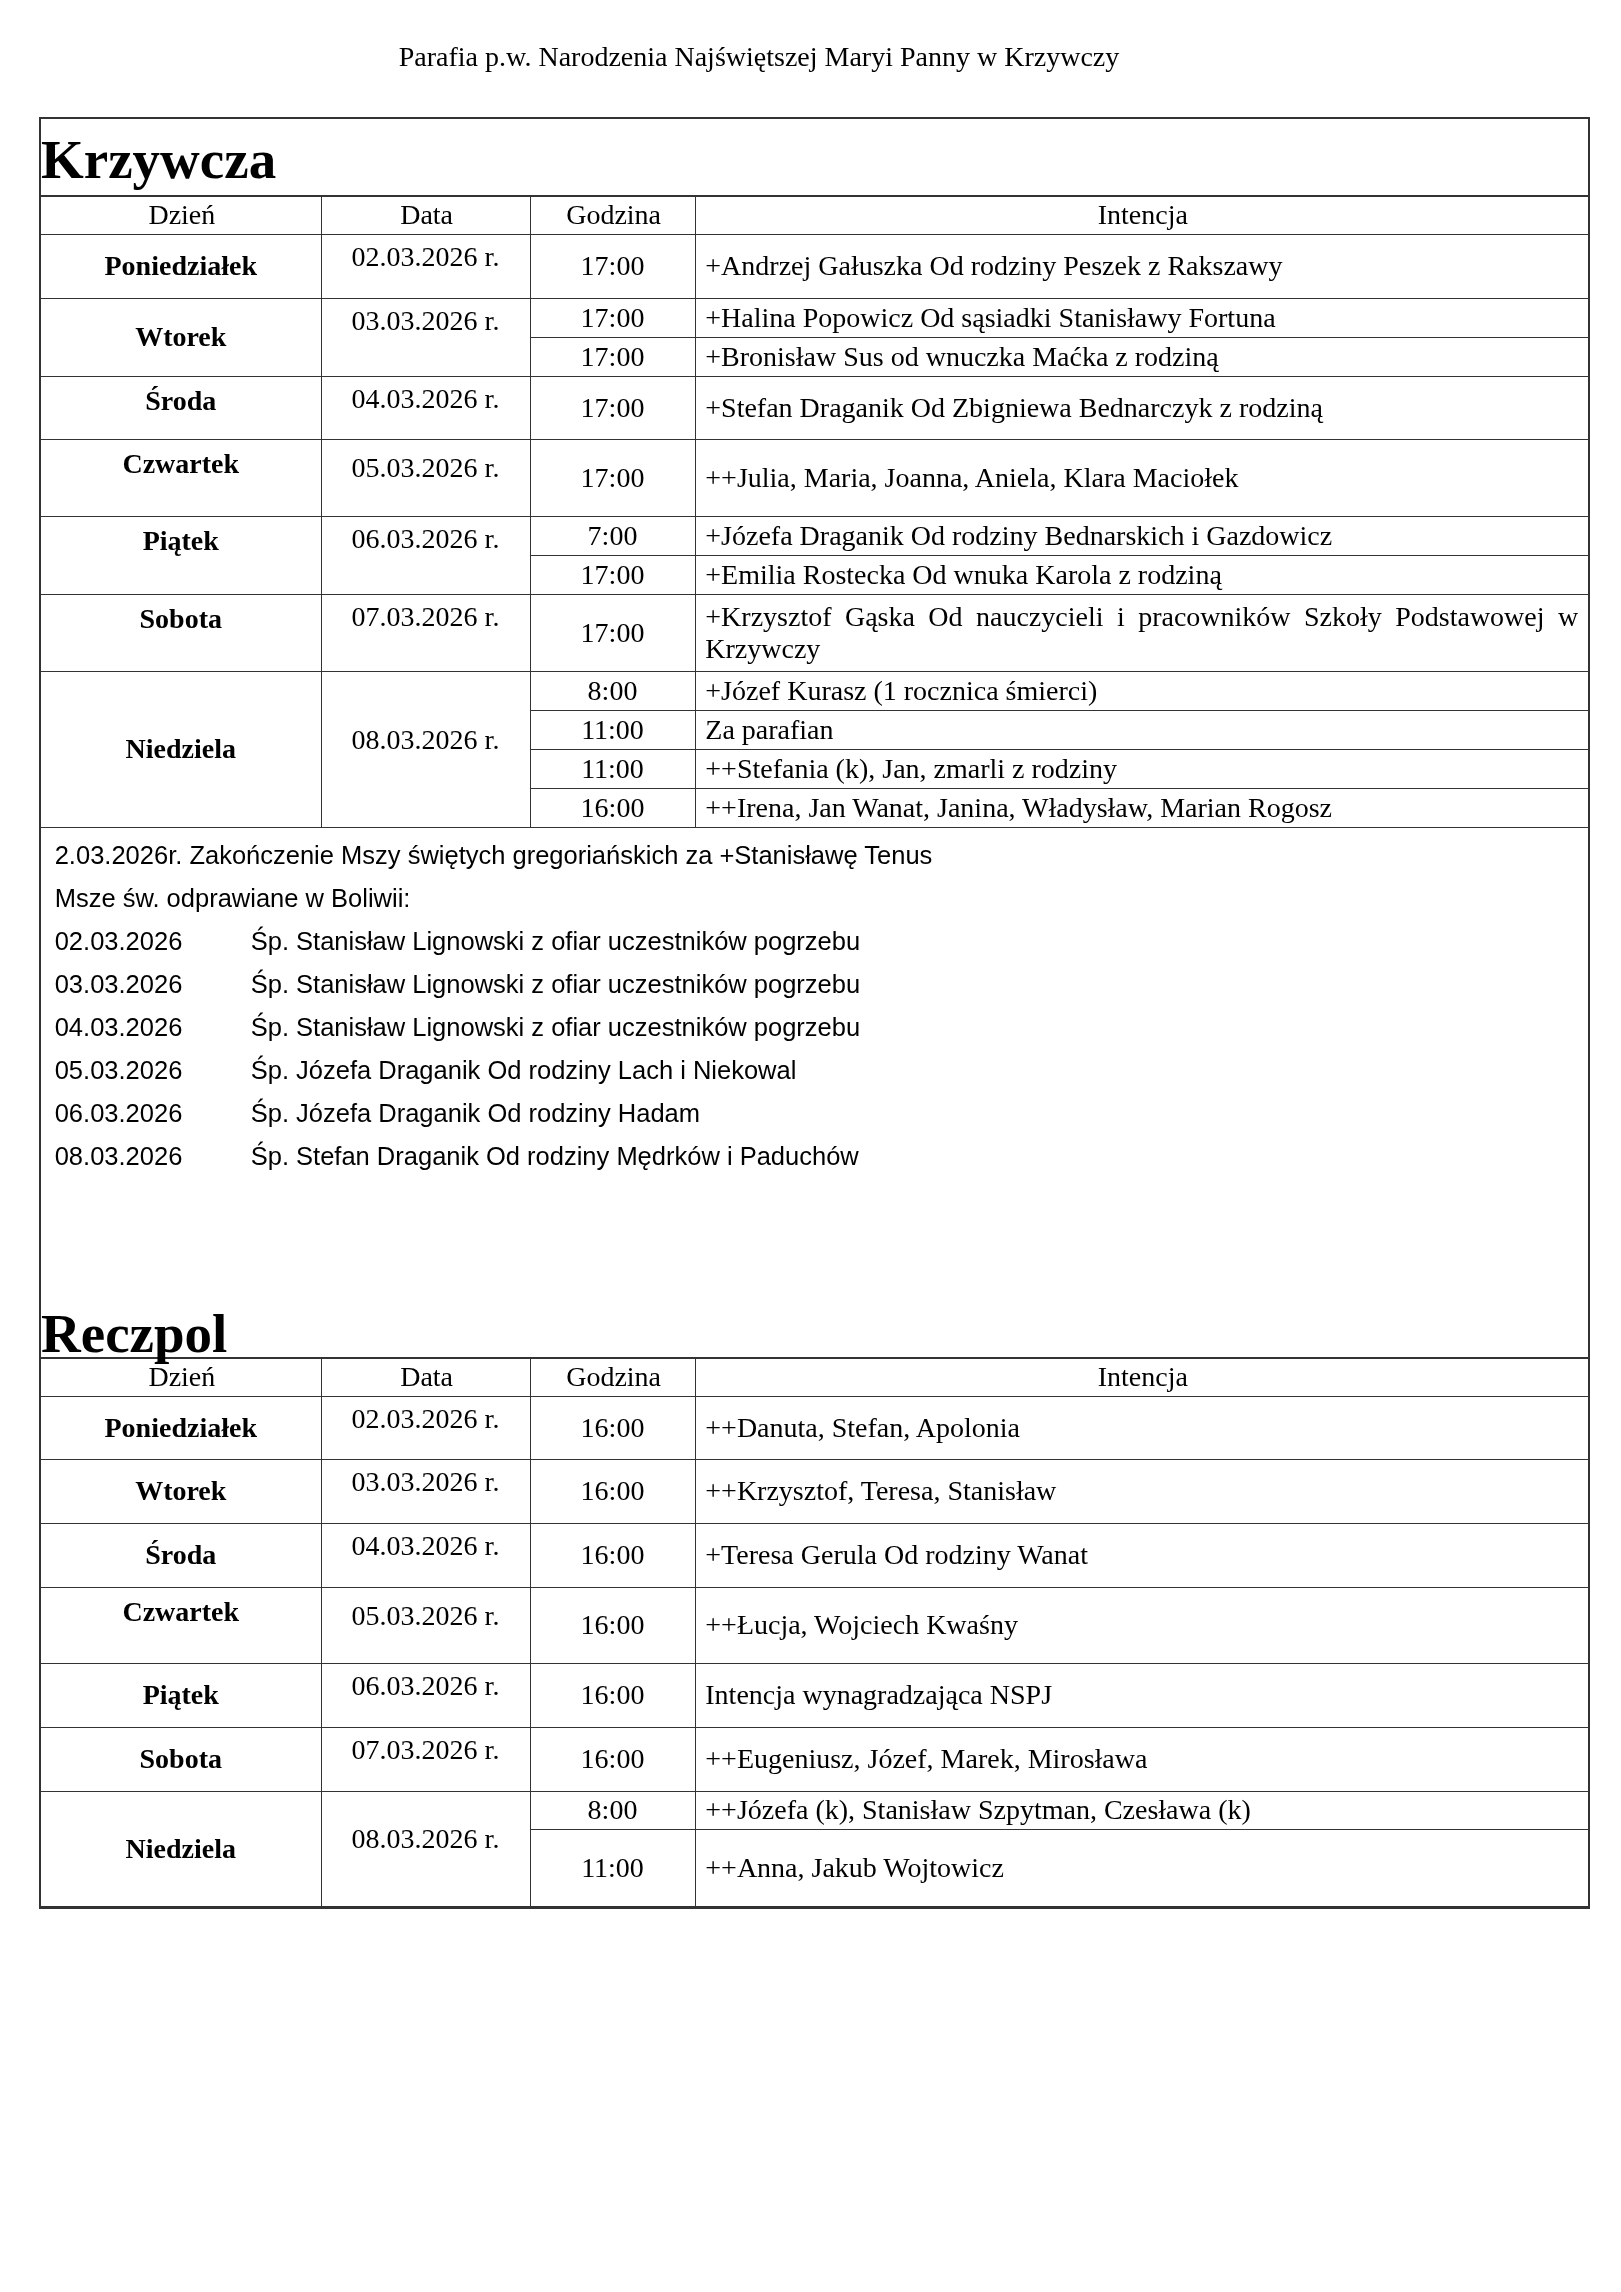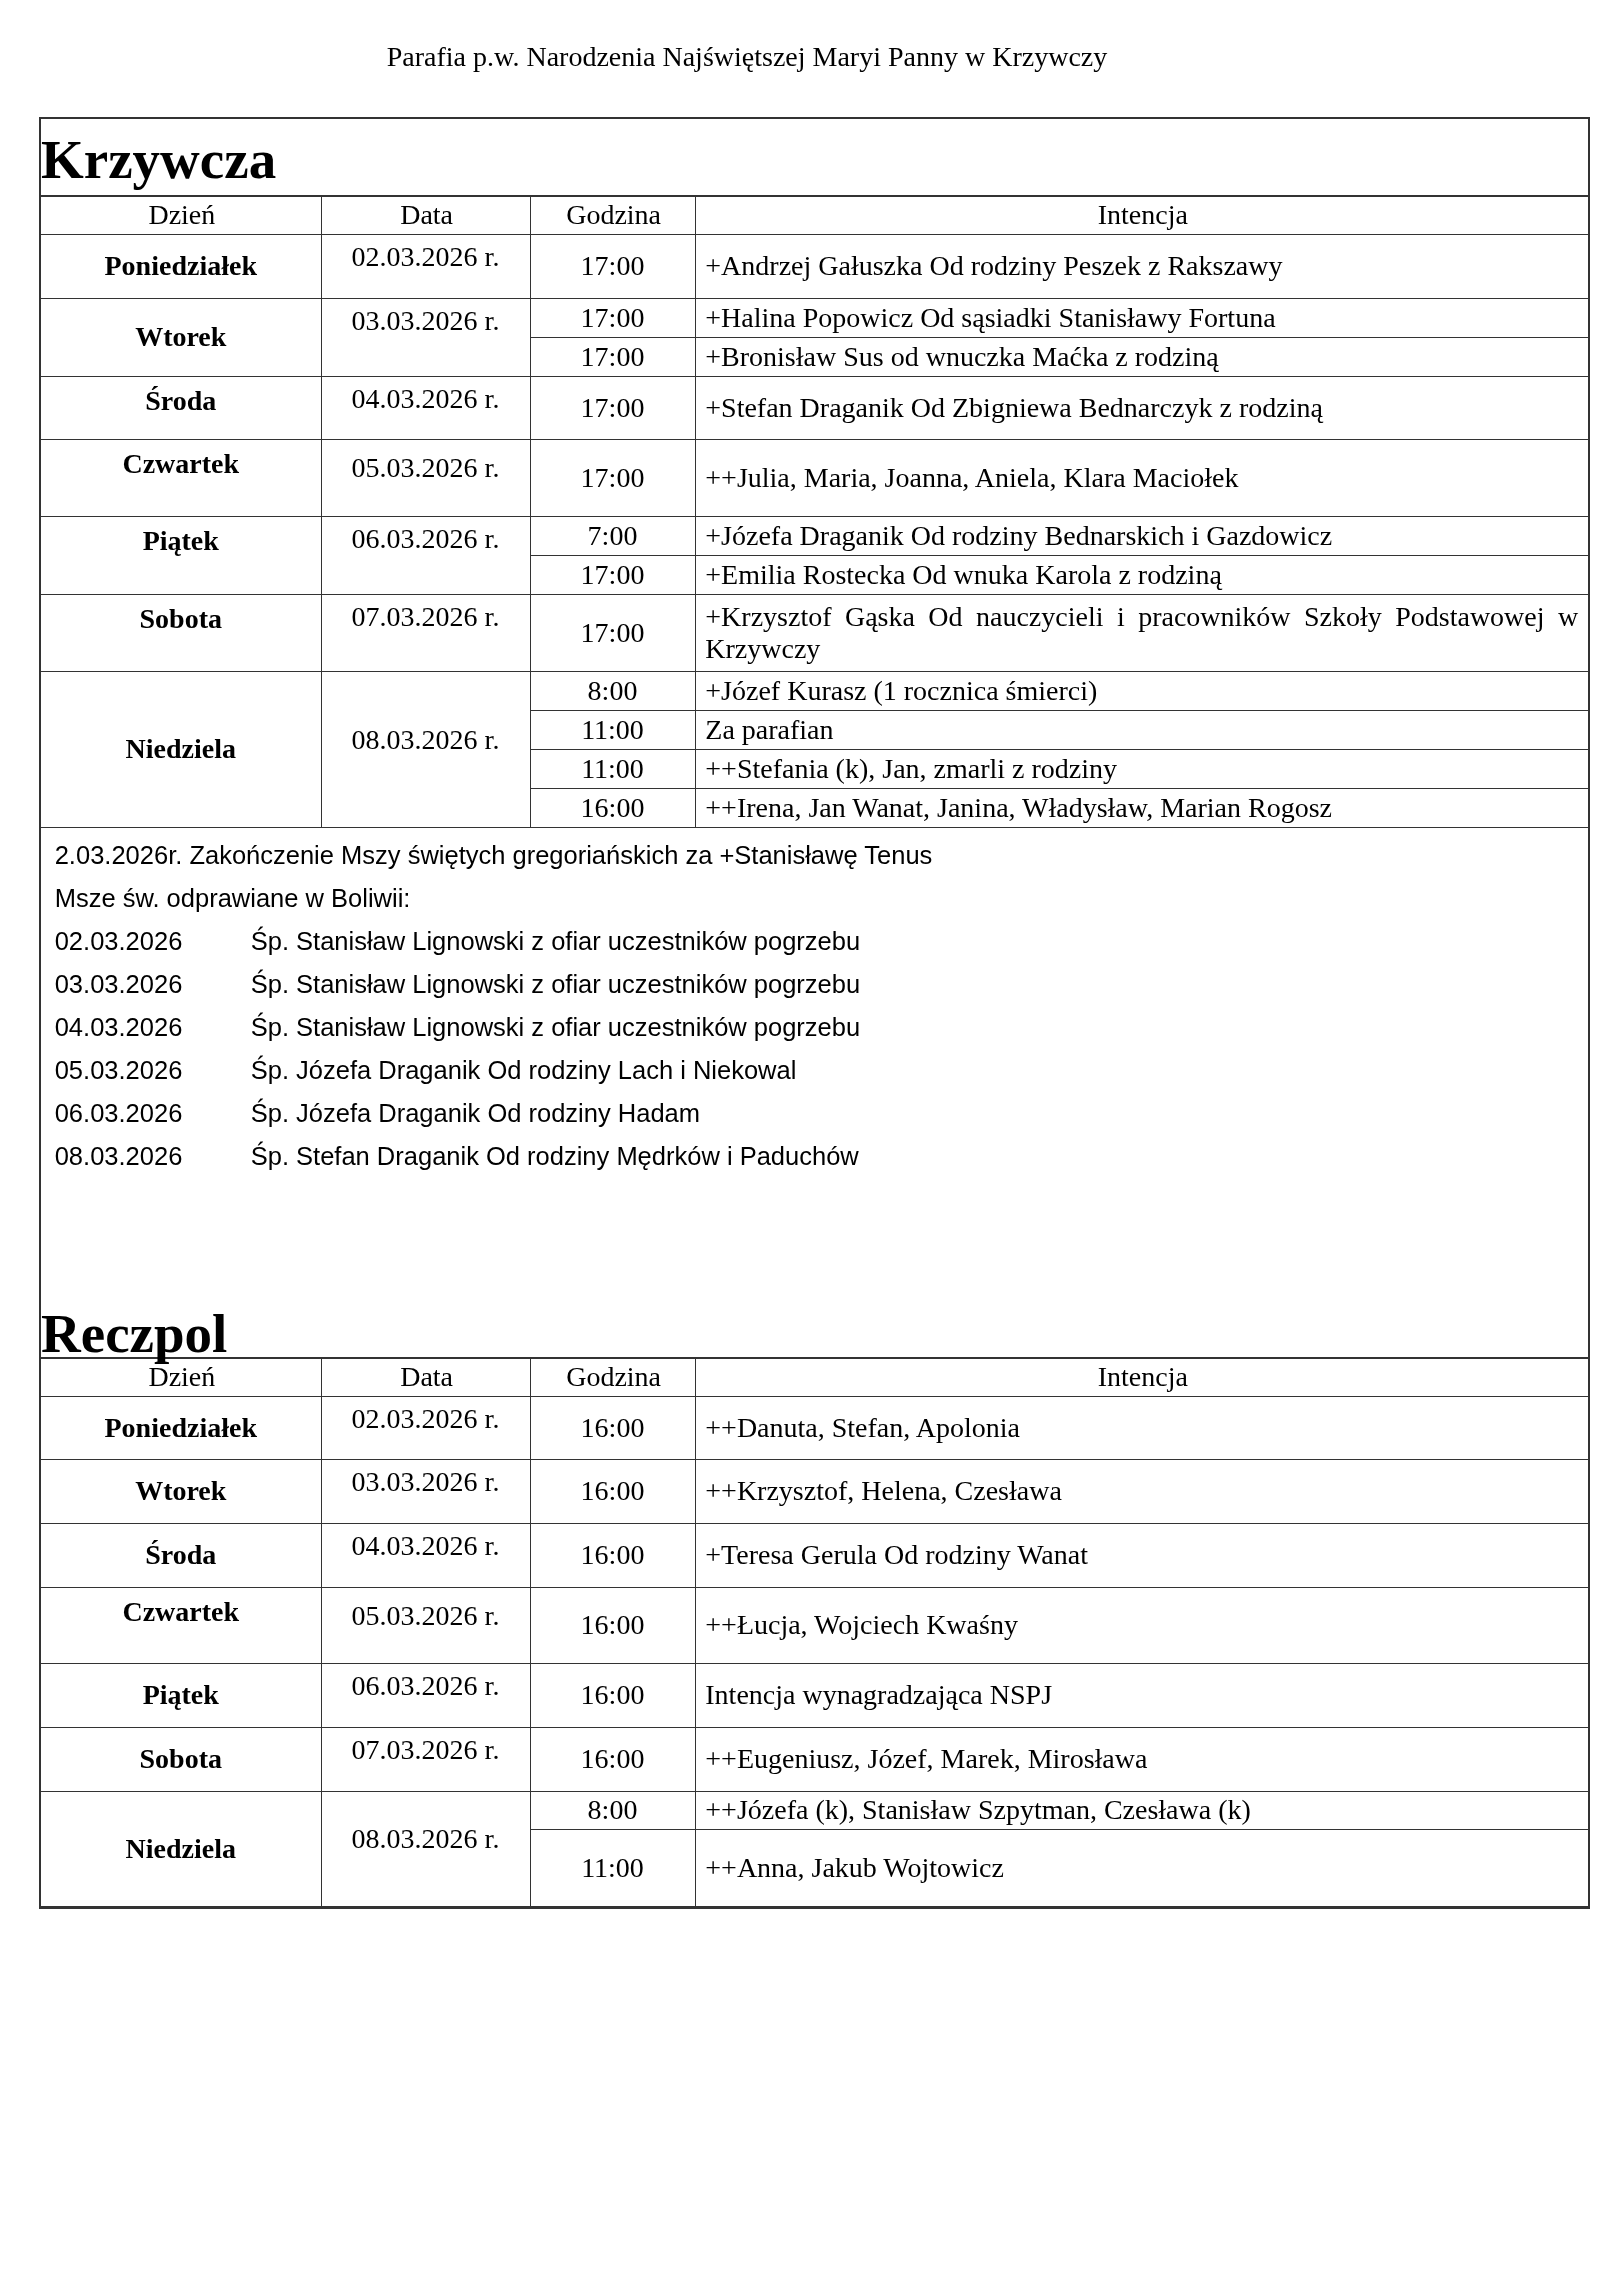--- a/index.html
+++ b/index.html
@@ -1,17 +1,17 @@
 <!DOCTYPE html>
 <html><head>
 <meta charset="utf-8">
 <style>
   html,body{margin:0;padding:0;background:#fff;}
   body{width:1621px;height:2293px;position:relative;font-family:"Liberation Serif","DejaVu Serif",serif;color:#000;}
-  .parish{position:absolute;top:41px;left:0;width:1494px;text-align:center;font-size:28px;}
+  .parish{position:absolute;top:41px;left:12px;width:1494px;text-align:center;font-size:28px;}
   .frame{position:absolute;left:39px;top:117px;width:1551px;border:2px solid #333;box-sizing:border-box;}
   .sec-title{text-align:left;font-weight:bold;font-size:55px;height:76px;line-height:82px;border-bottom:2px solid #333;}
   table{width:100%;border-collapse:collapse;table-layout:fixed;font-size:28px;}
   td,th{border:1.5px solid #333;padding:0 9.8px;font-weight:normal;line-height:1.15;}
   table tr:first-child th{border-top:none;}
   td:first-child,th:first-child{border-left:none;}
   td:last-child,th:last-child{border-right:none;}
   th{text-align:center;height:37px;padding-left:12px;}
   .day{text-align:center;vertical-align:middle;font-weight:bold;}
   .day.top{vertical-align:top;padding-top:7.8px;}
@@ -146,21 +146,21 @@
     <tr style="height:63px">
       <td class="day">Poniedziałek</td>
       <td class="date">02.03.2026 r.</td>
       <td class="hour">16:00</td>
       <td class="intent">++Danuta, Stefan, Apolonia</td>
     </tr>
     <tr style="height:64px">
       <td class="day">Wtorek</td>
       <td class="date">03.03.2026 r.</td>
       <td class="hour">16:00</td>
-      <td class="intent">++Krzysztof, Helena, Czesława</td>
+      <td class="intent">++Krzysztof, Teresa, Stanisław</td>
     </tr>
     <tr style="height:64px">
       <td class="day">Środa</td>
       <td class="date">04.03.2026 r.</td>
       <td class="hour">16:00</td>
       <td class="intent">+Teresa Gerula Od rodziny Wanat</td>
     </tr>
     <tr style="height:76px">
       <td class="day top">Czwartek</td>
       <td class="date" style="padding-top:11.8px">05.03.2026 r.</td>

